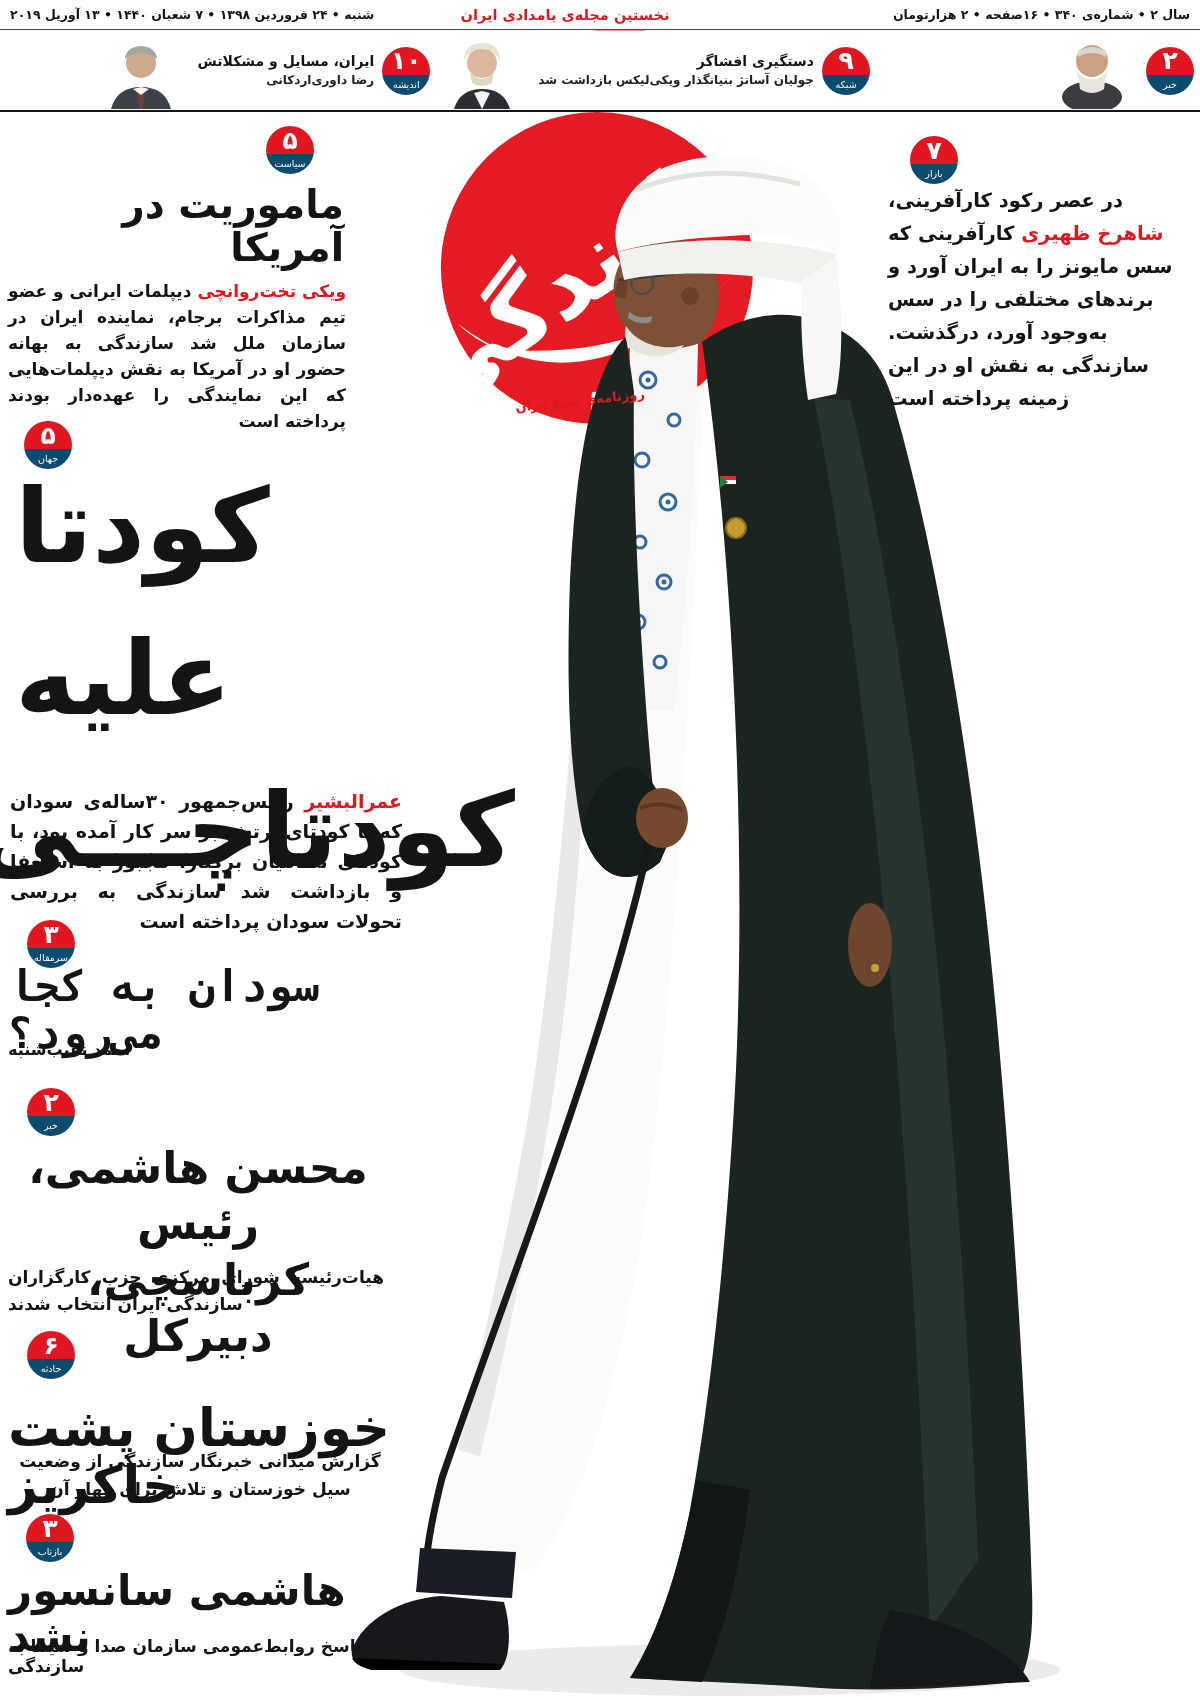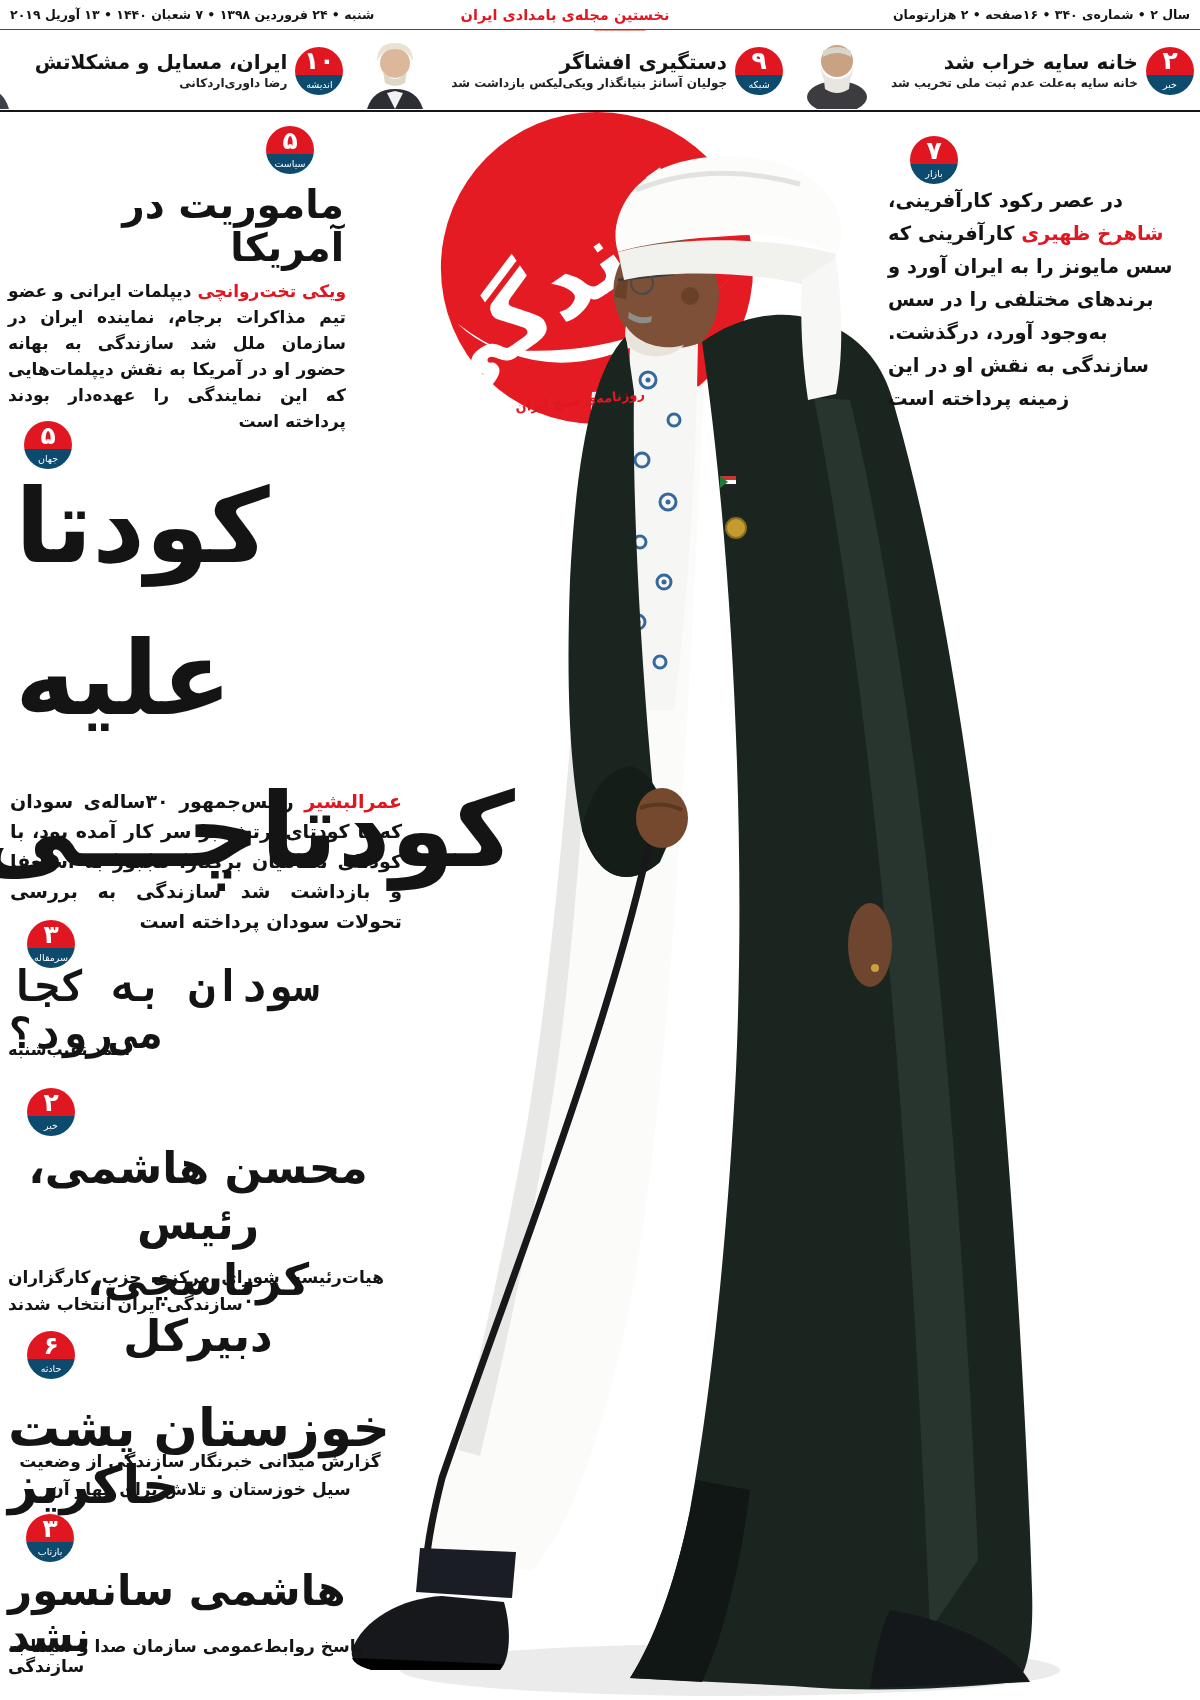--- a/index.html
+++ b/index.html
@@ -24,21 +24,21 @@
   .tag-b{position:absolute; left:592px; top:28px; width:56px; height:30px; background:#f29a92;
          clip-path:polygon(0 0,100% 0,48% 100%); z-index:5;}
   
   .teasers{
     position:absolute; top:31px; left:0; right:0; height:81px;
     display:flex; align-items:center; gap:4px; padding:0 6px; box-sizing:border-box;
     border-bottom:2.5px solid #161616; z-index:6; background:#fff;
   }
   .teaser{display:flex; align-items:center; gap:8px; height:78px; overflow:visible;}
   .teaser .txt{display:flex; flex-direction:column; gap:3px; text-align:right;}
-  .teaser .t-title{font-size:20px; font-weight:bold; white-space:nowrap; line-height:1.1;}
+  .teaser .t-title{font-size:14px; font-weight:bold; white-space:nowrap; line-height:1.1;}
   .teaser .t-sub{font-size:12px; font-weight:bold; color:#222; white-space:nowrap;}
   .t-photo{flex:0 0 auto;}
   
   .badge{
     width:48px; height:48px; border-radius:50%; overflow:hidden;
     display:flex; flex-direction:column; flex:0 0 auto;
   }
   .b-num{height:28px; background:var(--red); color:#fff; font-weight:bold; font-size:25px;
          display:flex; align-items:center; justify-content:center;}
   .b-sec{flex:1; background:#0c4a6e; color:#fff; font-size:9.5px;
@@ -96,24 +96,20 @@
     <span class="mid">نخستین مجله‌ی بامدادی ایران</span>
     <span>شنبه • ۲۴ فروردین ۱۳۹۸ • ۷ شعبان ۱۴۴۰ • ۱۳ آوریل ۲۰۱۹</span>
   </div>
 
   <div class="teasers">
 
     <div class="teaser" style="flex:0 0 320px;">
       <div class="badge">
         <span class="b-num">۲</span>
         <span class="b-sec">خبر</span>
-      </div>
-      <div class="txt">
-        <span class="t-title">خانه سایه خراب شد</span>
-        <span class="t-sub">خانه سایه به‌علت عدم ثبت ملی تخریب شد</span>
       </div>
       <svg class="t-photo" width="96" height="76" viewBox="0 0 96 76">
         <rect width="96" height="76" fill="#ffffff"></rect>
         <ellipse cx="50" cy="64" rx="30" ry="16" fill="#3b3b40"></ellipse>
         <circle cx="50" cy="28" r="16" fill="#c9a183"></circle>
         <path d="M34,30 Q33,52 50,54 Q67,52 66,30 Q66,46 50,46 Q34,46 34,30 Z" fill="#e9e6df"></path>
         <path d="M36,40 Q50,60 64,40 L62,56 Q50,64 38,56 Z" fill="#e9e6df"></path>
         <path d="M36,18 Q50,10 64,18 L64,24 Q50,16 36,24 Z" fill="#d9d5cc"></path>
       </svg>
     </div>

